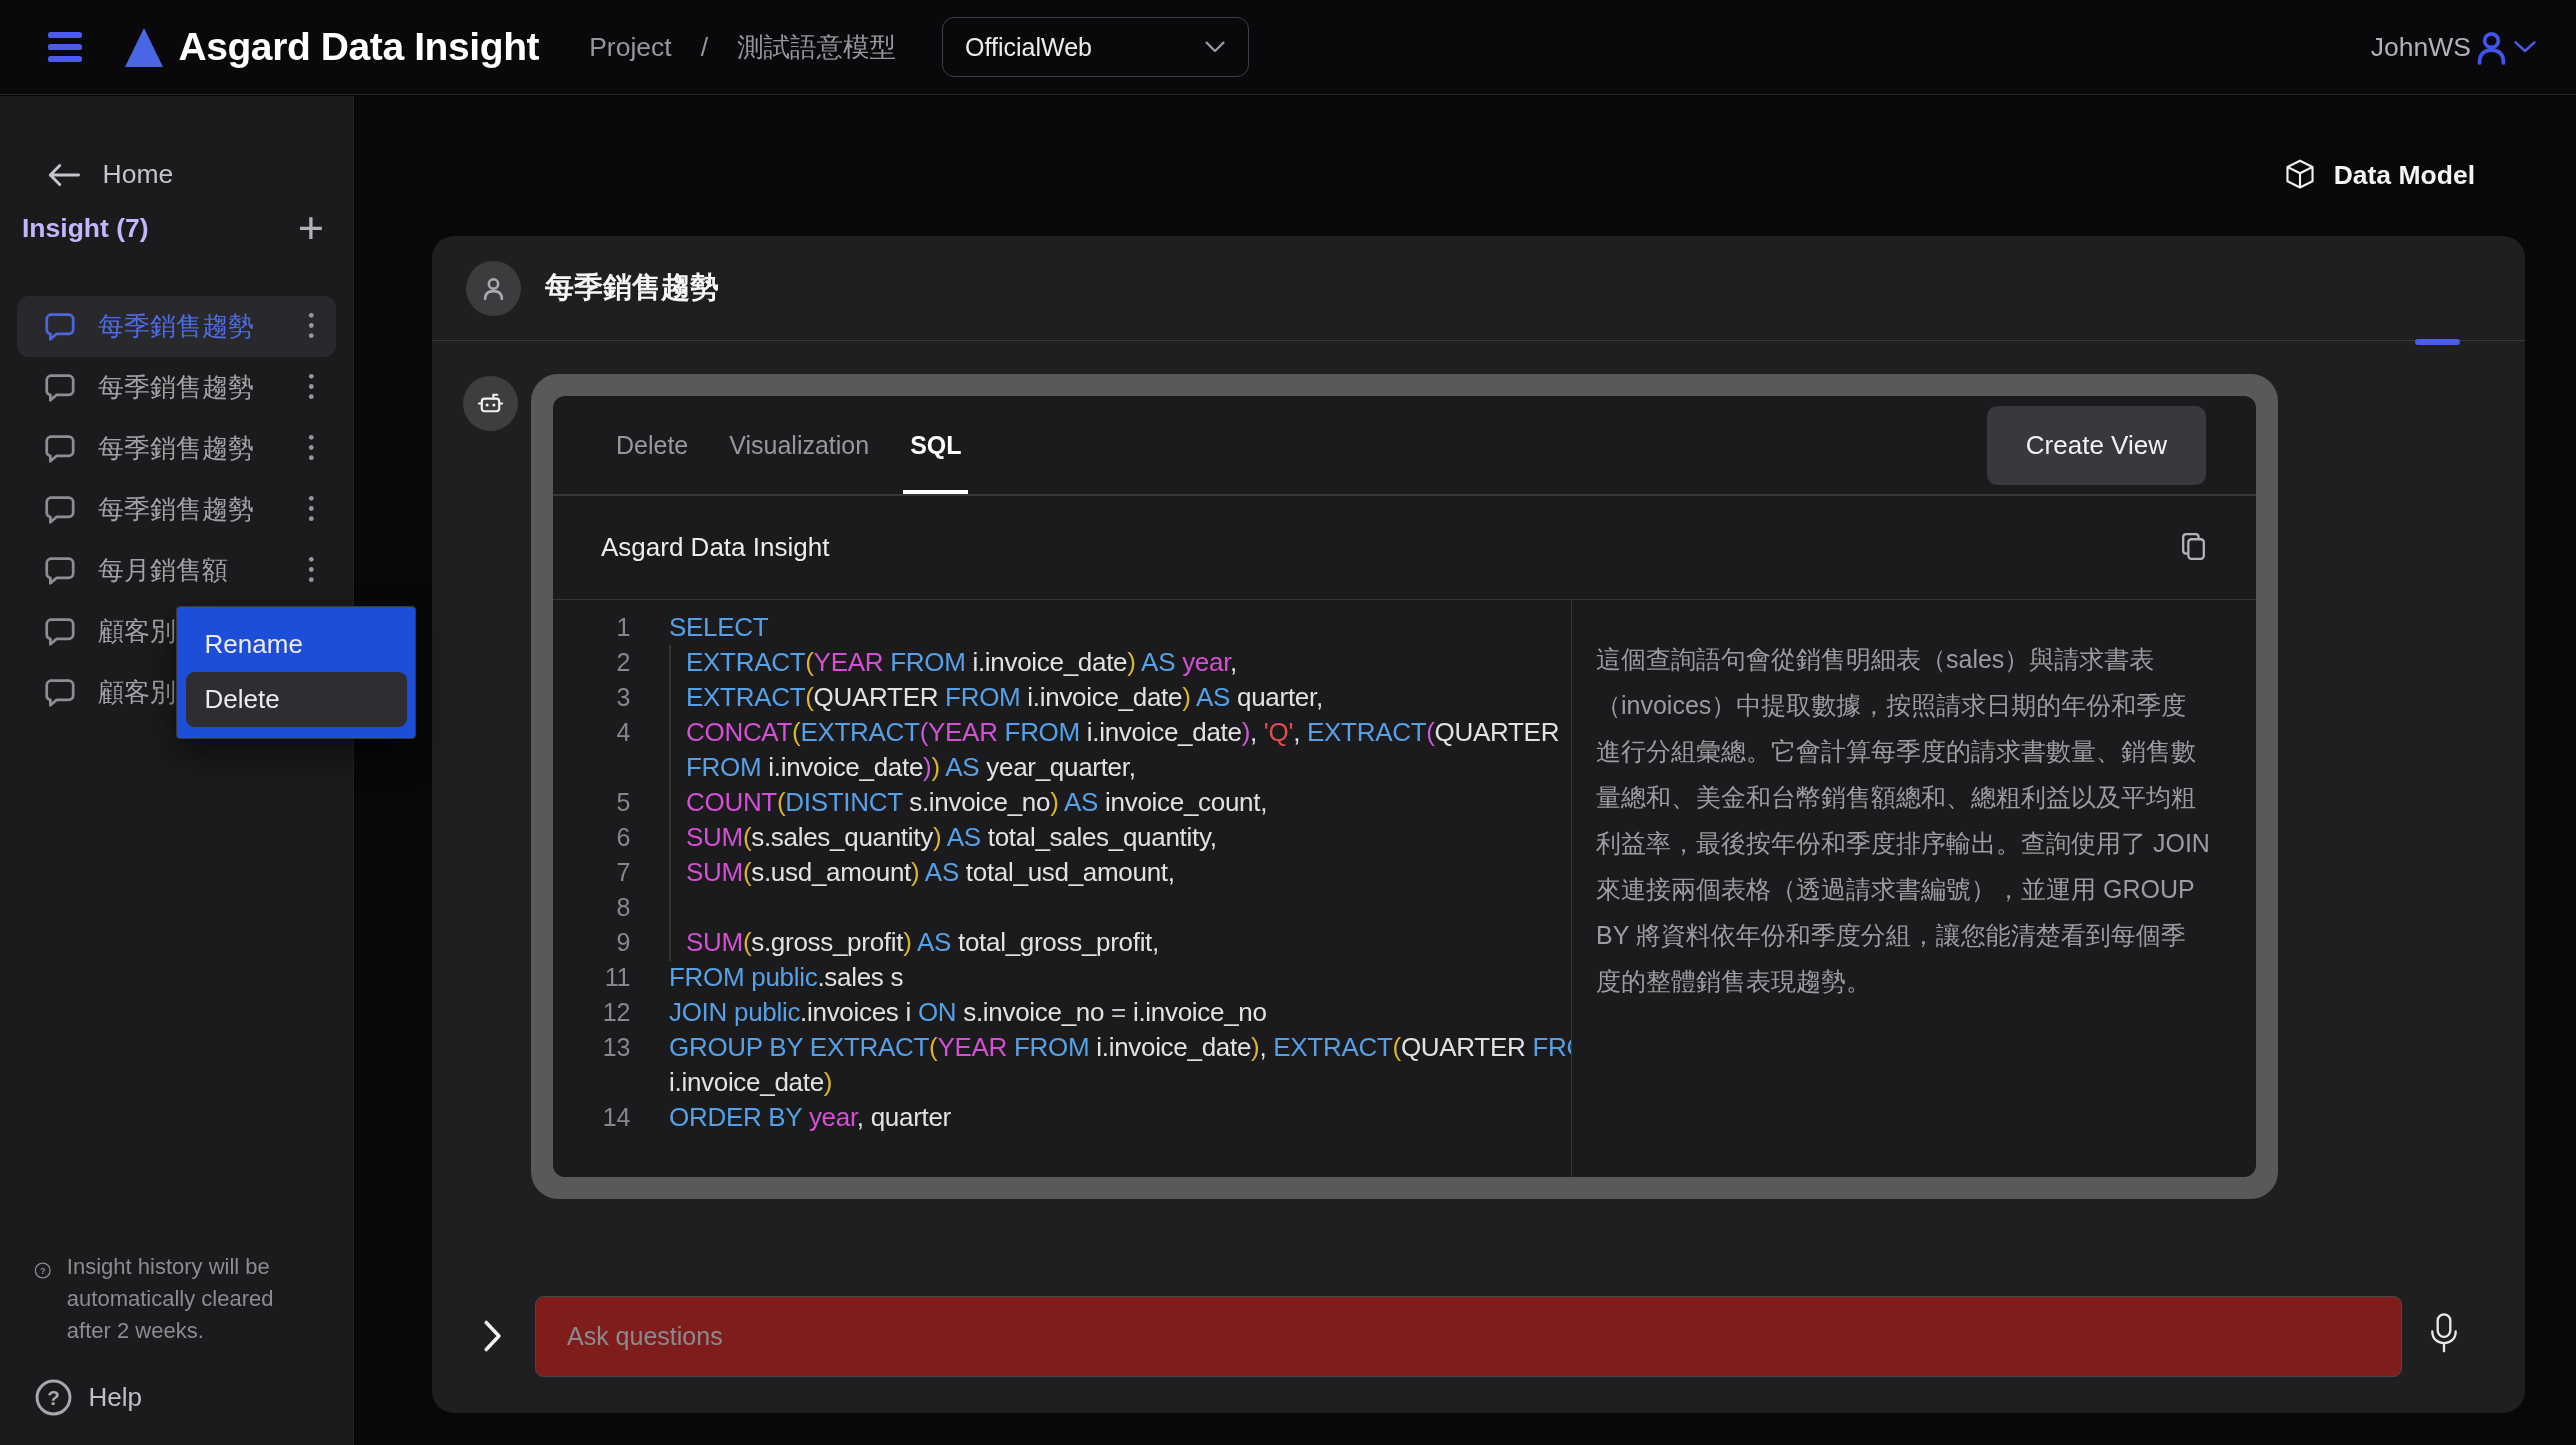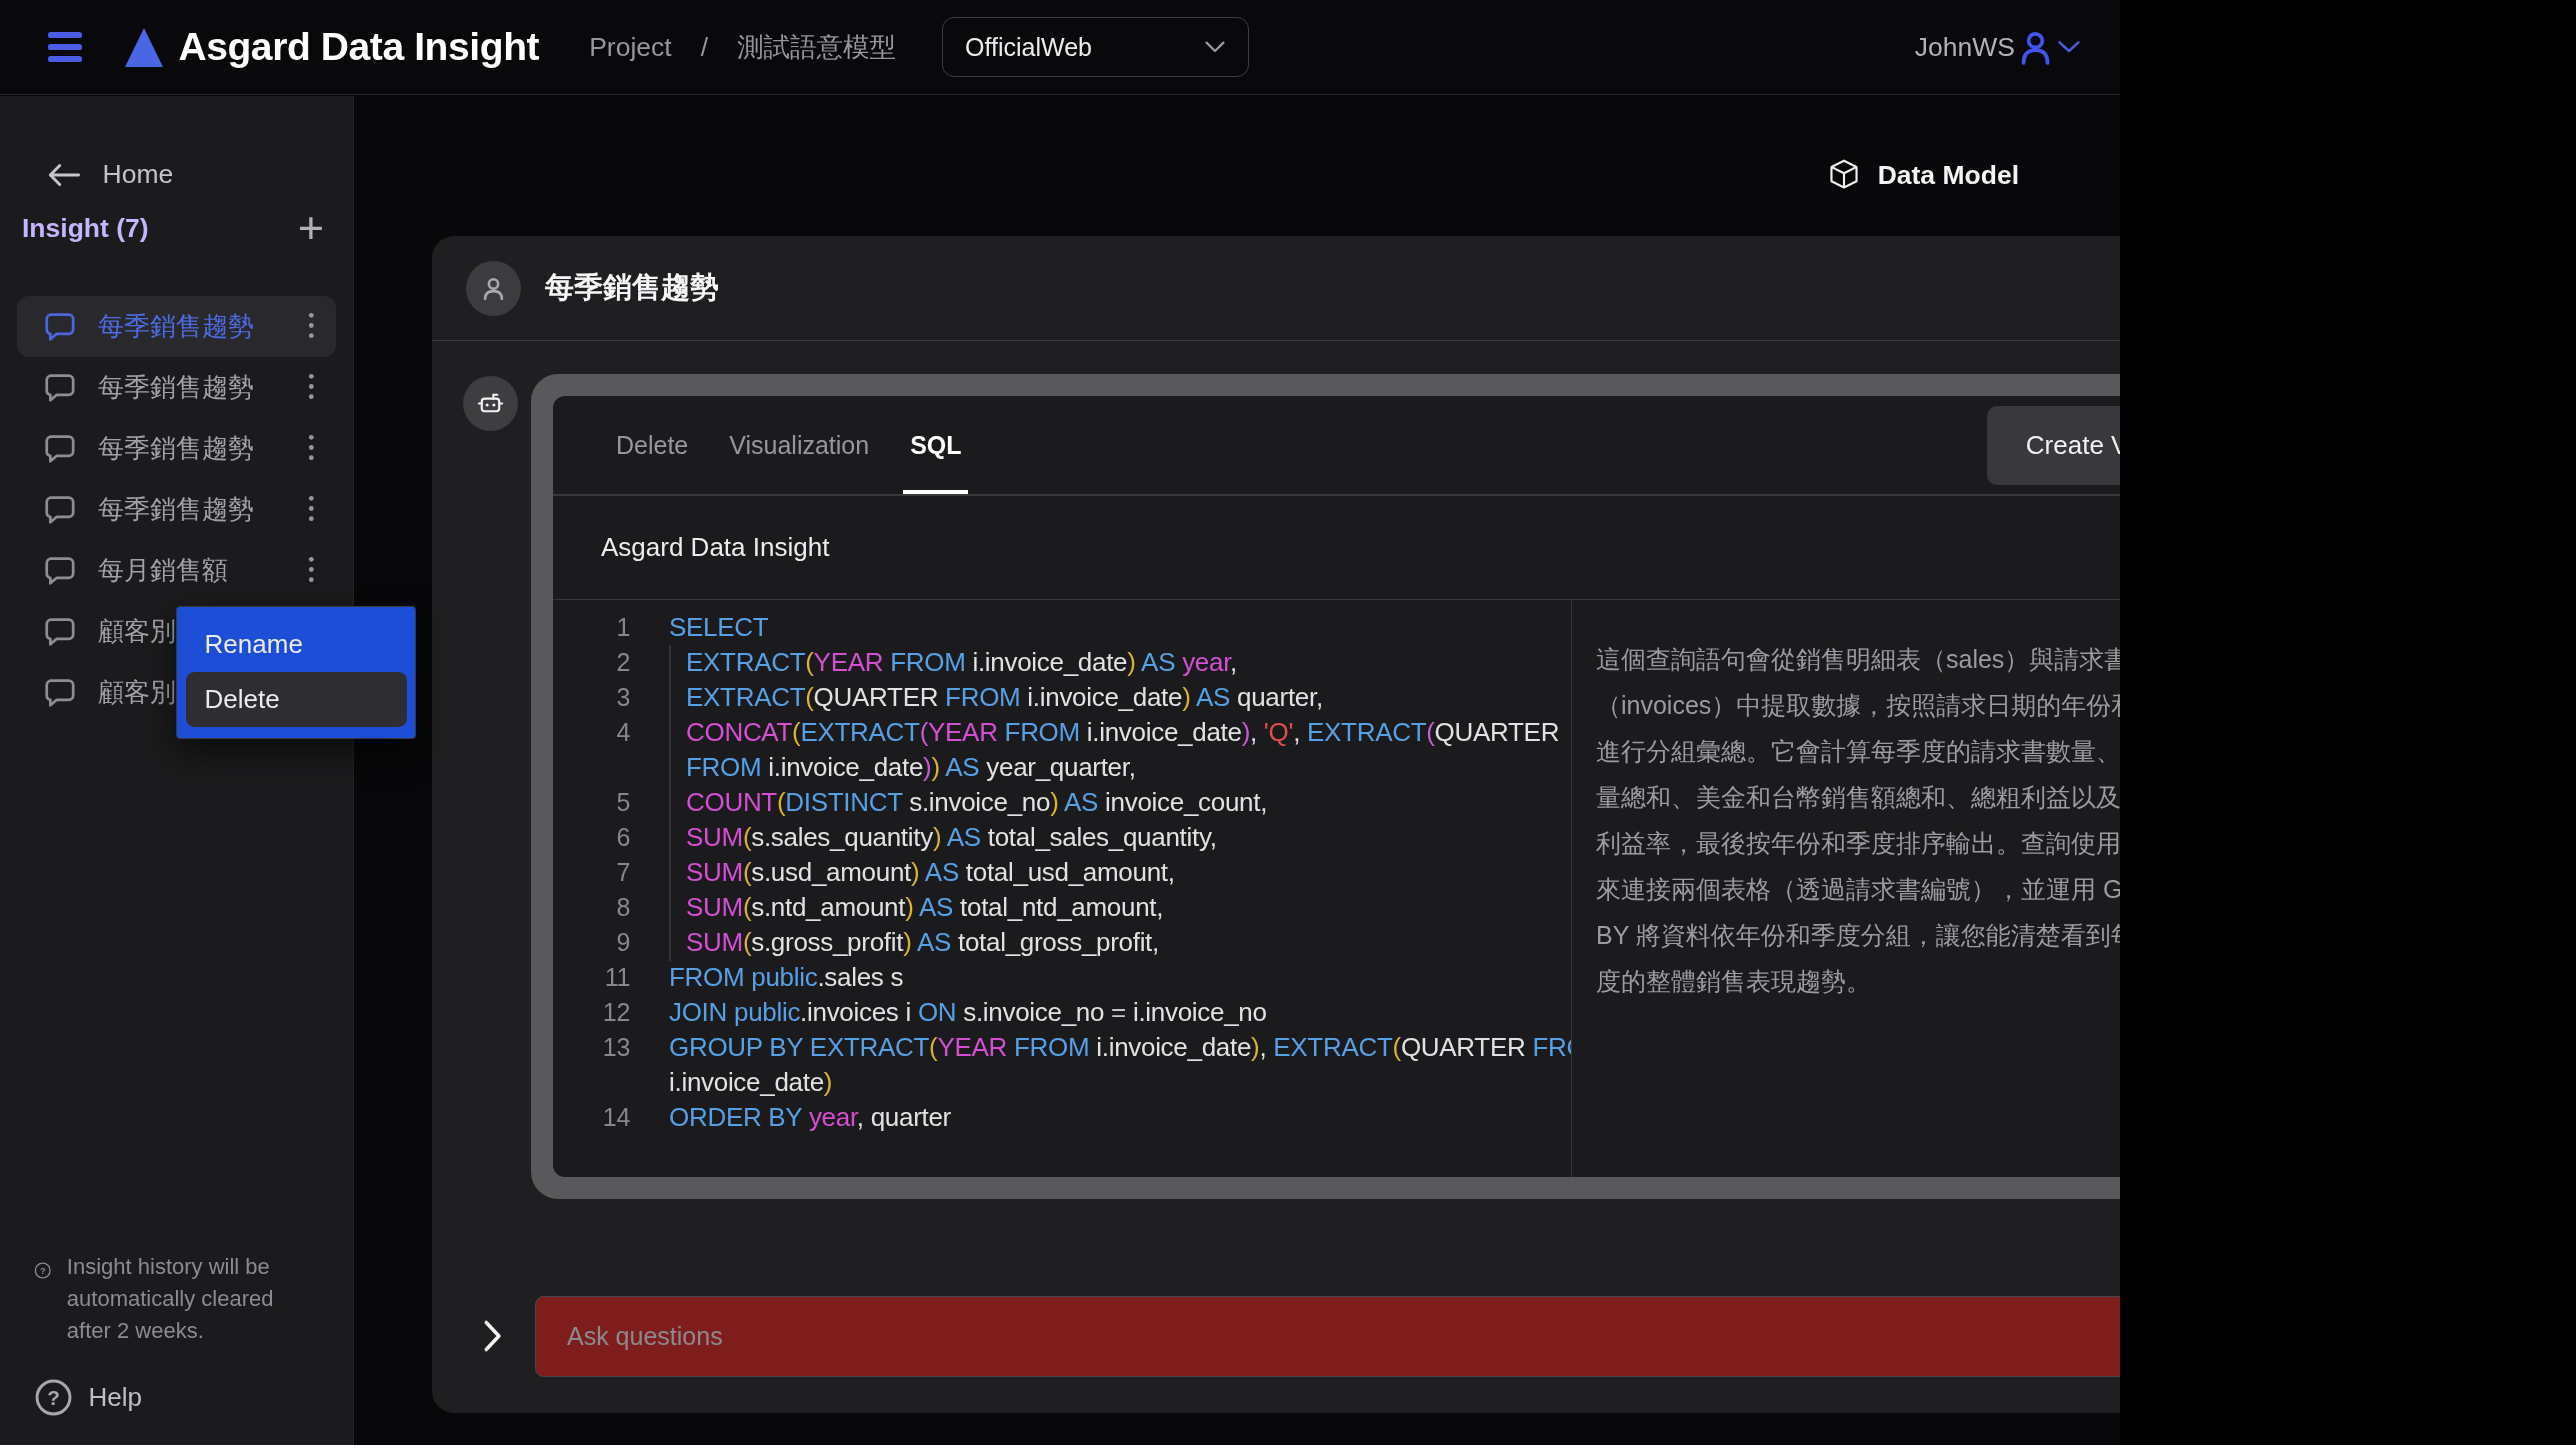--- a/index.html
+++ b/index.html
@@ -1,16 +1,16 @@
 <!DOCTYPE html>
 <html style="font-size:13.7px"><head>
 <meta charset="utf-8">
 <style>
   html,body{margin:0;padding:0;background:#000;}
-  .screen{position:relative;width:2120px;height:1446px;background:#08080a;overflow:hidden;
+  .screen{position:relative;width:2576px;height:1446px;background:#08080a;overflow:hidden;
           font-family:"Liberation Sans","DejaVu Sans",sans-serif;-webkit-font-smoothing:antialiased;}
 
   
   .topbar{position:absolute;left:0;top:0;right:0;height:94px;background:#09090b;
           border-bottom:1.7px solid #232325;display:flex;align-items:center;}
   .hamburger{margin-left:48px;display:flex;flex-direction:column;gap:6.9px;cursor:pointer;}
   .hamburger div{width:34px;height:5.1px;border-radius:2.6px;background:#4c5ce6;}
   .logo-tri{margin-left:43px;width:0;height:0;border-left:19px solid transparent;
             border-right:19px solid transparent;border-bottom:39px solid #4a66e4;}
   .app-title{margin-left:15.4px;font-size:39px;font-weight:700;color:#fff;letter-spacing:-0.4px;}
@@ -305,21 +305,21 @@
             <div class="code-pane">
               <div class="indent-guide"></div>
             <div class="code-row"><div class="ln">1</div><div class="code"><span class="tk-kw">SELECT</span></div></div>
                 <div class="code-row"><div class="ln">2</div><div class="code ind"><span class="tk-kw">EXTRACT</span><span class="tk-p1">(</span><span class="tk-mg">YEAR</span><span class="tk-id"> </span><span class="tk-kw">FROM</span><span class="tk-id"> i.invoice_date</span><span class="tk-p1">)</span><span class="tk-id"> </span><span class="tk-kw">AS</span><span class="tk-id"> </span><span class="tk-mg">year</span><span class="tk-id">,</span></div></div>
                 <div class="code-row"><div class="ln">3</div><div class="code ind"><span class="tk-kw">EXTRACT</span><span class="tk-p1">(</span><span class="tk-id">QUARTER </span><span class="tk-kw">FROM</span><span class="tk-id"> i.invoice_date</span><span class="tk-p1">)</span><span class="tk-id"> </span><span class="tk-kw">AS</span><span class="tk-id"> quarter,</span></div></div>
                 <div class="code-row"><div class="ln">4</div><div class="code ind"><span class="tk-mg">CONCAT</span><span class="tk-p1">(</span><span class="tk-kw">EXTRACT</span><span class="tk-p2">(</span><span class="tk-mg">YEAR</span><span class="tk-id"> </span><span class="tk-kw">FROM</span><span class="tk-id"> i.invoice_date</span><span class="tk-p2">)</span><span class="tk-id">, </span><span class="tk-str">'Q'</span><span class="tk-id">, </span><span class="tk-kw">EXTRACT</span><span class="tk-p2">(</span><span class="tk-id">QUARTER</span></div></div>
                 <div class="code-row"><div class="ln"></div><div class="code ind"><span class="tk-kw">FROM</span><span class="tk-id"> i.invoice_date</span><span class="tk-p2">)</span><span class="tk-p1">)</span><span class="tk-id"> </span><span class="tk-kw">AS</span><span class="tk-id"> year_quarter,</span></div></div>
                 <div class="code-row"><div class="ln">5</div><div class="code ind"><span class="tk-mg">COUNT</span><span class="tk-p1">(</span><span class="tk-kw">DISTINCT</span><span class="tk-id"> s.invoice_no</span><span class="tk-p1">)</span><span class="tk-id"> </span><span class="tk-kw">AS</span><span class="tk-id"> invoice_count,</span></div></div>
                 <div class="code-row"><div class="ln">6</div><div class="code ind"><span class="tk-mg">SUM</span><span class="tk-p1">(</span><span class="tk-id">s.sales_quantity</span><span class="tk-p1">)</span><span class="tk-id"> </span><span class="tk-kw">AS</span><span class="tk-id"> total_sales_quantity,</span></div></div>
                 <div class="code-row"><div class="ln">7</div><div class="code ind"><span class="tk-mg">SUM</span><span class="tk-p1">(</span><span class="tk-id">s.usd_amount</span><span class="tk-p1">)</span><span class="tk-id"> </span><span class="tk-kw">AS</span><span class="tk-id"> total_usd_amount,</span></div></div>
-                <div class="code-row"><div class="ln">8</div><div class="code ind"><span class="tk-mg">SUM</span><span class="tk-p1">(</span><span class="tk-id">s.ntd_amount</span><span class="tk-p1">)</span><span class="tk-id"> </span><span class="tk-kw">AS</span><span class="tk-id"> total_ntd_amount,</span></div></div>
+                <div class="code-row"><div class="ln">8</div></div>
                 <div class="code-row"><div class="ln">9</div><div class="code ind"><span class="tk-mg">SUM</span><span class="tk-p1">(</span><span class="tk-id">s.gross_profit</span><span class="tk-p1">)</span><span class="tk-id"> </span><span class="tk-kw">AS</span><span class="tk-id"> total_gross_profit,</span></div></div>
                 <div class="code-row"><div class="ln">11</div><div class="code"><span class="tk-kw">FROM</span><span class="tk-id"> </span><span class="tk-kw">public</span><span class="tk-id">.sales s</span></div></div>
                 <div class="code-row"><div class="ln">12</div><div class="code"><span class="tk-kw">JOIN</span><span class="tk-id"> </span><span class="tk-kw">public</span><span class="tk-id">.invoices i </span><span class="tk-kw">ON</span><span class="tk-id"> s.invoice_no </span><span class="tk-op">=</span><span class="tk-id"> i.invoice_no</span></div></div>
                 <div class="code-row"><div class="ln">13</div><div class="code"><span class="tk-kw">GROUP BY EXTRACT</span><span class="tk-p1">(</span><span class="tk-mg">YEAR</span><span class="tk-id"> </span><span class="tk-kw">FROM</span><span class="tk-id"> i.invoice_date</span><span class="tk-p1">)</span><span class="tk-id">, </span><span class="tk-kw">EXTRACT</span><span class="tk-p1">(</span><span class="tk-id">QUARTER </span><span class="tk-kw">FROM</span></div></div>
                 <div class="code-row"><div class="ln"></div><div class="code"><span class="tk-id">i.invoice_date</span><span class="tk-p1">)</span></div></div>
                 <div class="code-row"><div class="ln">14</div><div class="code"><span class="tk-kw">ORDER BY</span><span class="tk-id"> </span><span class="tk-mg">year</span><span class="tk-id">, quarter</span></div></div>
               </div>
             <div class="explain">這個查詢語句會從銷售明細表（sales）與請求書表（invoices）中提取數據，按照請求日期的年份和季度進行分組彙總。它會計算每季度的請求書數量、銷售數量總和、美金和台幣銷售額總和、總粗利益以及平均粗利益率，最後按年份和季度排序輸出。查詢使用了 JOIN 來連接兩個表格（透過請求書編號），並運用 GROUP BY 將資料依年份和季度分組，讓您能清楚看到每個季度的整體銷售表現趨勢。</div>
           </div>
         </div>

